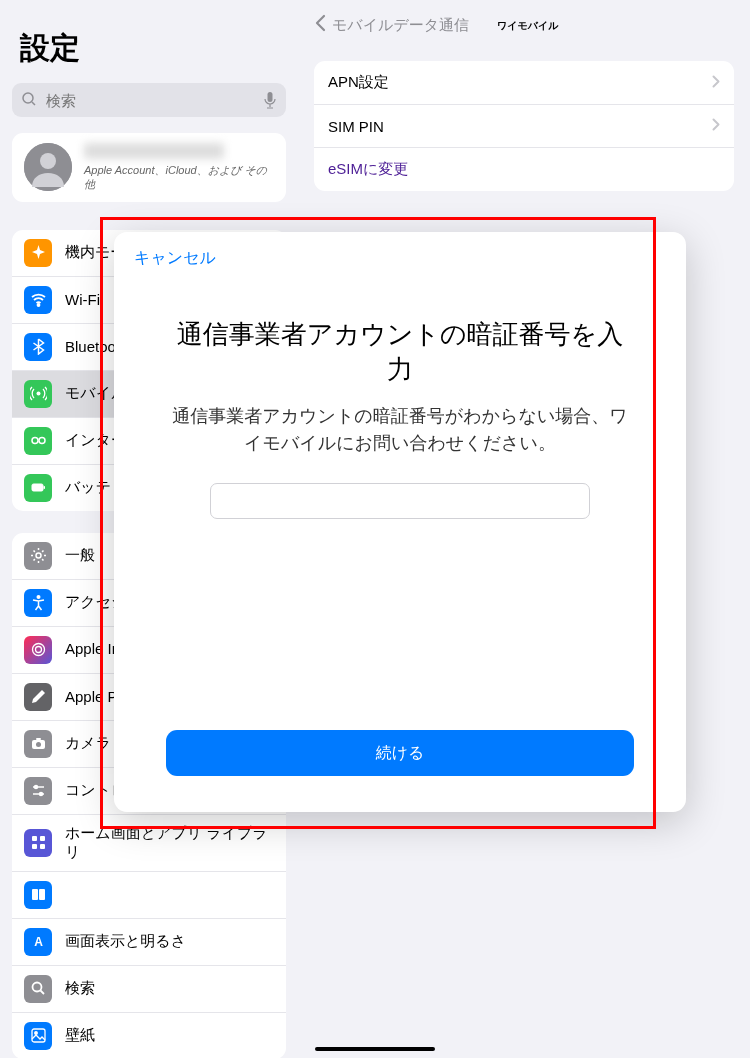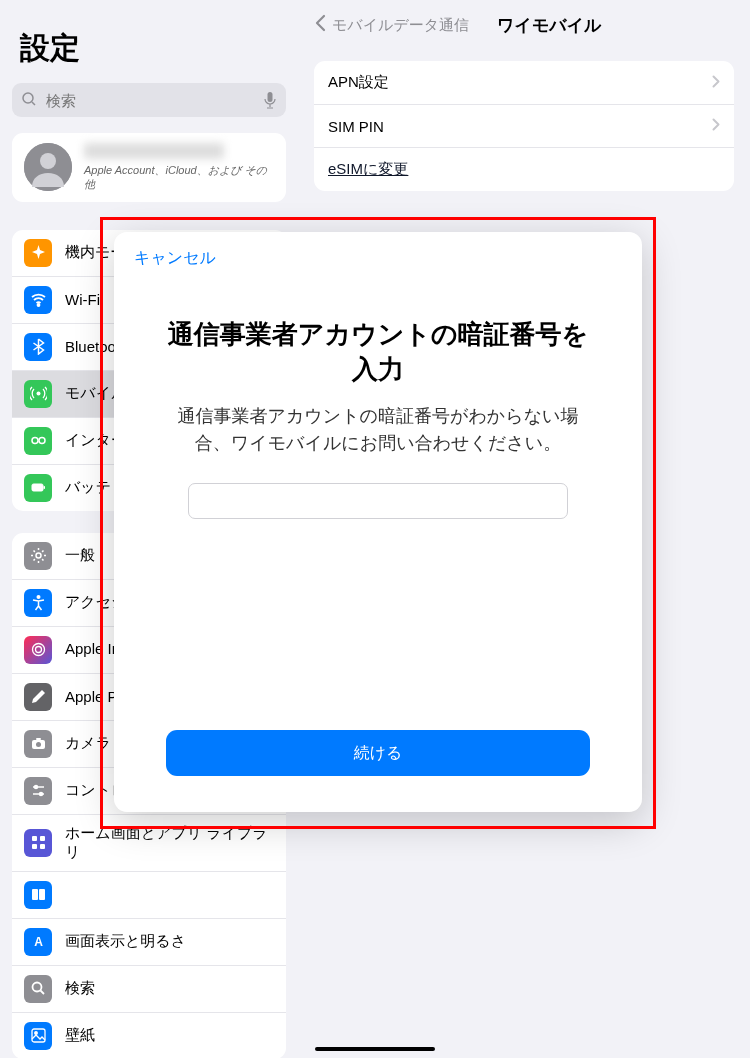--- a/index.html
+++ b/index.html
@@ -35,37 +35,37 @@
     .ic-gray { background: #8e8e93; }
     .ic-darkgray { background: #636366; }
     .ic-purple { background: #5856d6; }
     .ic-pink { background: linear-gradient(135deg, #ff2d55, #5856d6); }
     
     
     .main { flex: 1; background: #f2f2f7; }
     .main-header { display: flex; align-items: center; padding: 14px 16px; gap: 6px; }
     .back-chevron { color: #8e8e93; font-size: 20px; }
     .back-label { color: #8e8e93; font-size: 15px; }
-    .main-title { font-size: 17px; font-weight: 600; margin-left: 22px; }
+    .main-title { font-size: 10px; font-weight: 600; margin-left: 22px; }
     
     .main-section { background: #fff; border-radius: 11px; margin: 10px 16px; overflow: hidden; }
     .main-item { display: flex; align-items: center; justify-content: space-between; padding: 12px 14px; border-bottom: 0.5px solid #e5e5ea; }
     .main-item:last-child { border-bottom: none; }
     .main-item-label { font-size: 15px; }
-    .main-item-label.link { color: #0f172a; text-decoration: underline; }
+    .main-item-label.link { color: #4c1d95; }
     .chevron-right { color: #c7c7cc; font-size: 16px; }
     .blurred-val { filter: blur(4px); background: #ddd; height: 14px; width: 70px; border-radius: 3px; }
     
     
     .highlight-box { position: absolute; left: 100px; top: 217px; width: 556px; height: 612px; border: 3px solid #ff0000; z-index: 100; pointer-events: none; }
-    .modal { position: absolute; left: 114px; top: 232px; width: 528px; height: 580px; background: #fff; border-radius: 13px; z-index: 50; box-shadow: 0 10px 40px rgba(0,0,0,0.2); display: flex; flex-direction: column; }
+    .modal { position: absolute; left: 114px; top: 232px; width: 572px; height: 580px; background: #fff; border-radius: 13px; z-index: 50; box-shadow: 0 10px 40px rgba(0,0,0,0.2); display: flex; flex-direction: column; }
     .modal-header { padding: 16px 20px; }
     .modal-cancel { color: #007aff; font-size: 16px; }
     .modal-body { flex: 1; display: flex; flex-direction: column; align-items: center; padding: 32px 52px 0; }
-    .modal-title { font-size: 26px; font-weight: 700; text-align: center; line-height: 1.35; margin-bottom: 16px; }
+    .modal-title { font-size: 26px; font-weight: 400; text-align: center; line-height: 1.35; margin-bottom: 16px; }
     .modal-desc { font-size: 18px; color: #333; text-align: center; line-height: 1.5; margin-bottom: 26px; }
     .modal-input { width: 380px; height: 36px; border: 1px solid #d1d1d6; border-radius: 7px; padding: 0 10px; font-size: 15px; }
     .modal-footer { padding: 0 52px 36px; }
     .modal-continue { width: 100%; height: 46px; background: #007aff; color: #fff; border: none; border-radius: 11px; font-size: 16px; font-weight: 500; }
     
     .home-indicator { position: absolute; bottom: 7px; left: 50%; transform: translateX(-50%); width: 120px; height: 4px; background: #000; border-radius: 3px; }
     .right-col { display: flex; align-items: center; gap: 8px; }
   </style>
 </head>
 <body>

